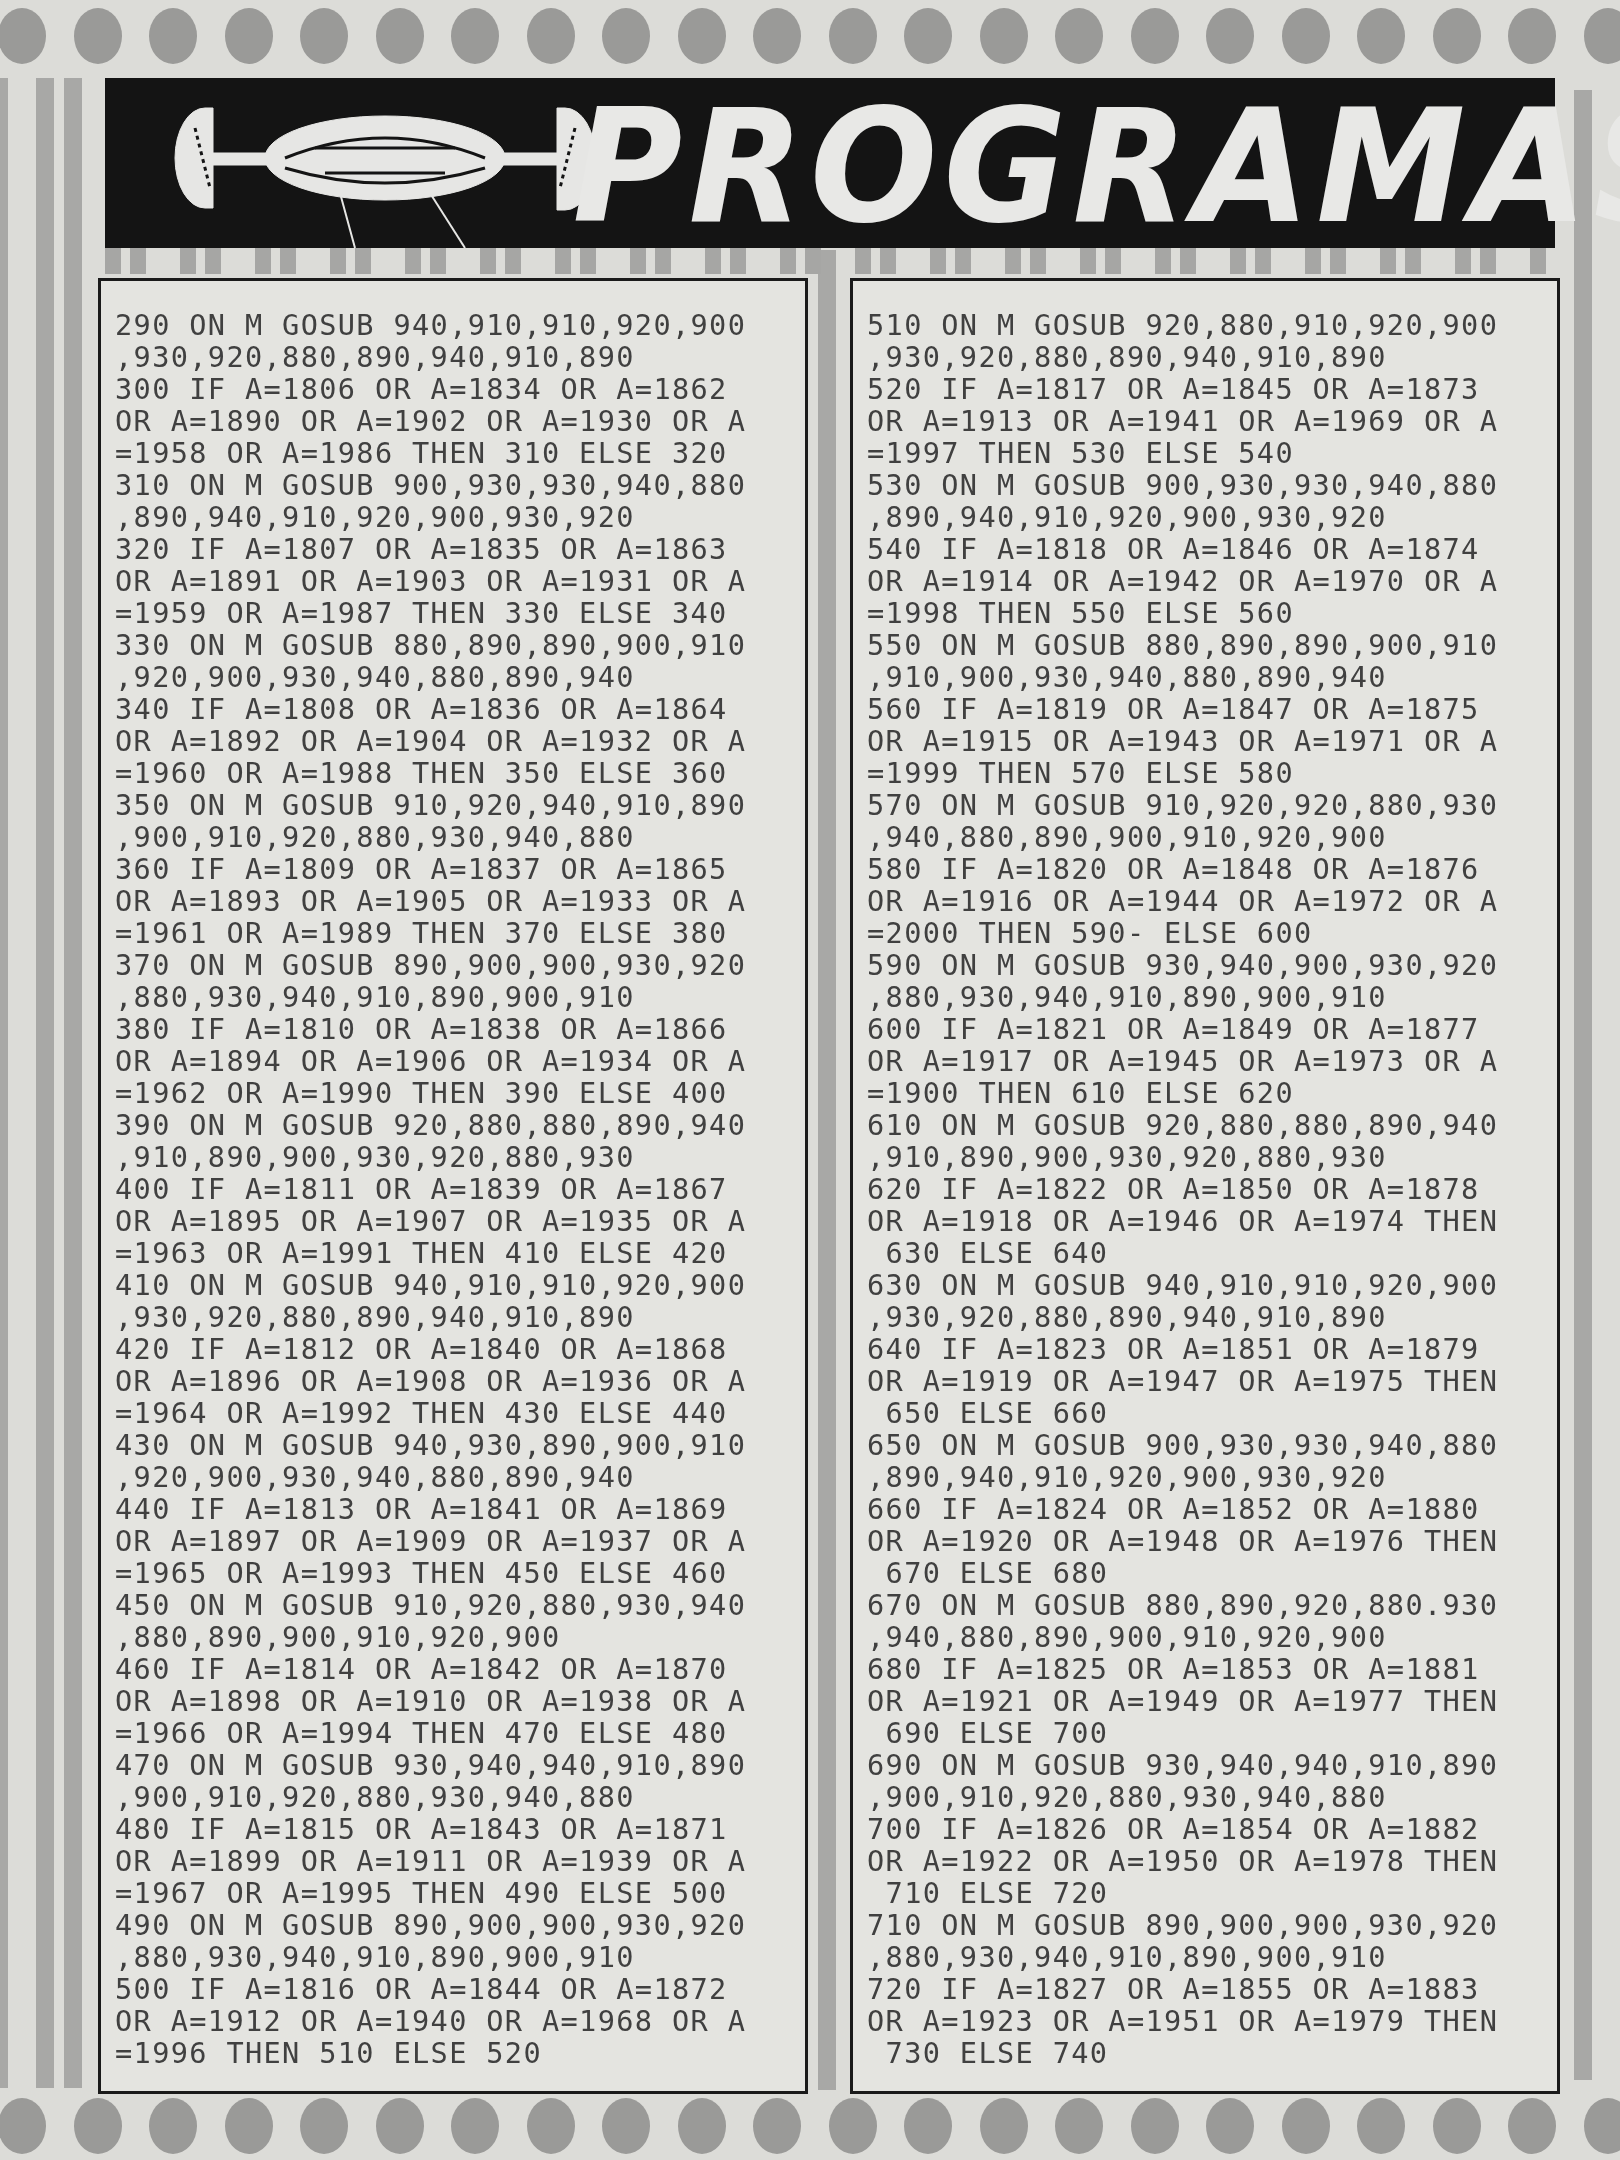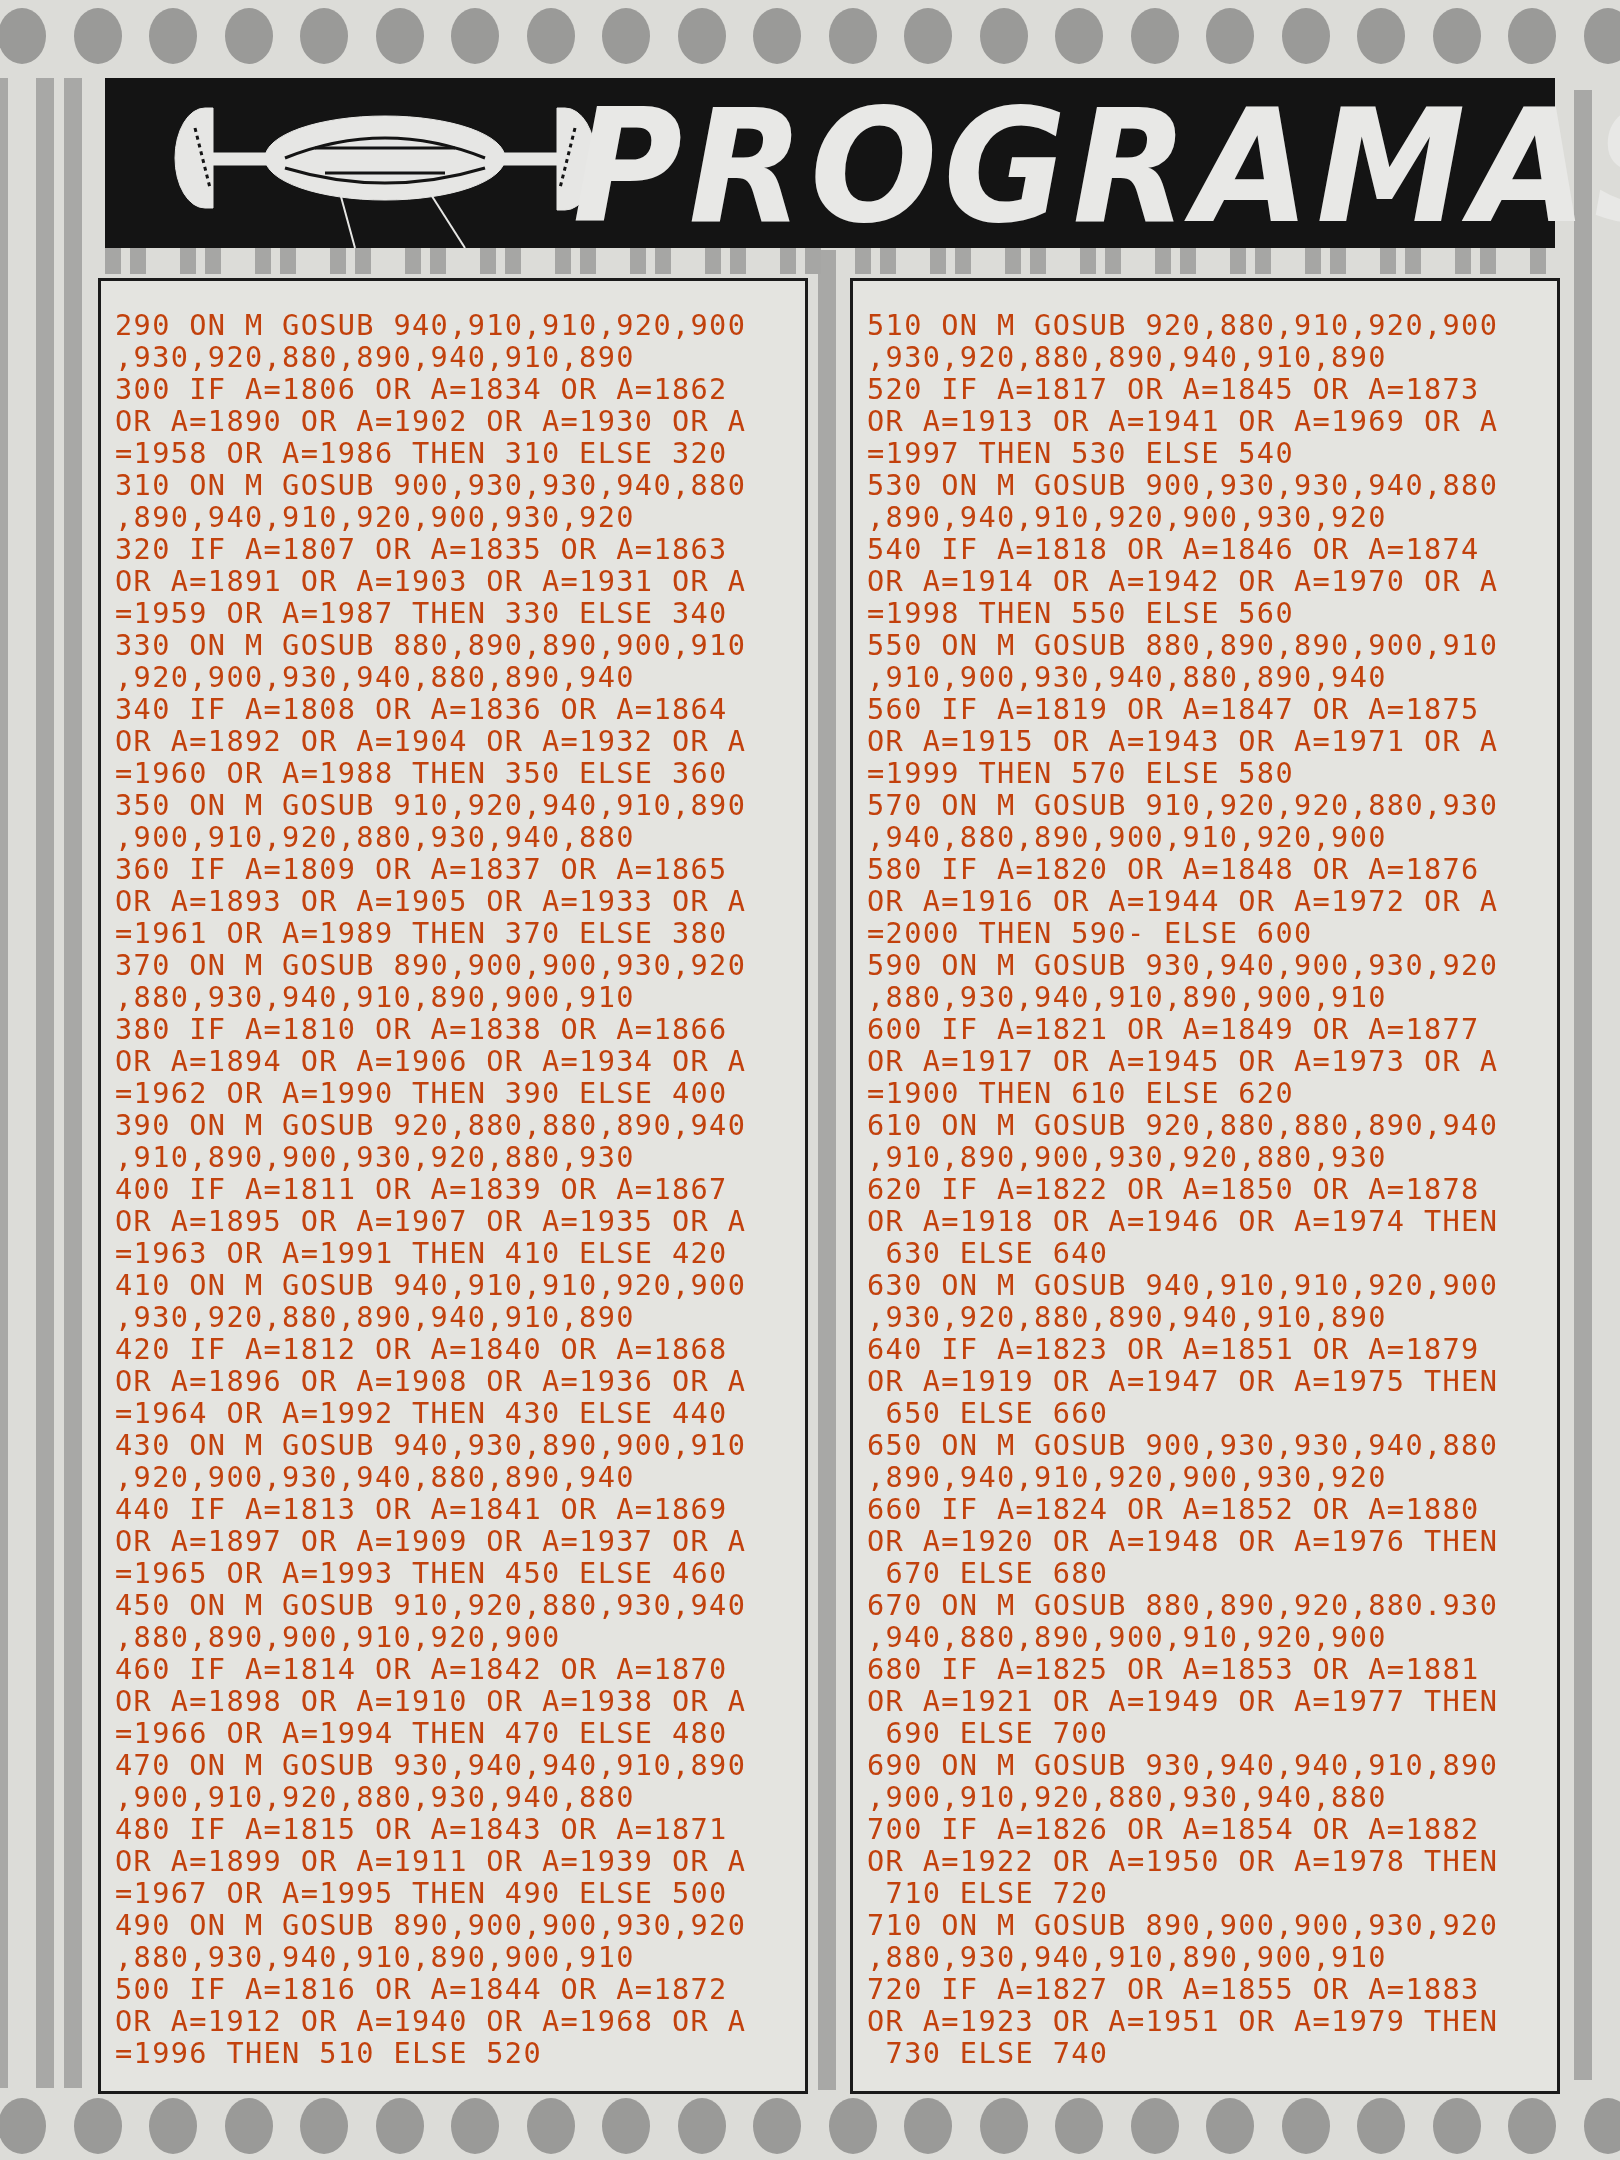--- a/index.html
+++ b/index.html
@@ -29,21 +29,21 @@
     transform: scaleY(1.05);
   }
   .col-box {
     position: absolute; top: 278px; background: #e4e4e0;
     border: 3px solid #1a1a1a;
   }
   .col-left { left: 98px; width: 704px; height: 1810px; }
   .col-right { left: 850px; width: 704px; height: 1810px; }
   .code {
     position: absolute; left: 14px; top: 28px; right: 8px;
-    font-size: 28.6px; line-height: 32px; color: #c2410c;
+    font-size: 28.6px; line-height: 32px; color: #404040;
     letter-spacing: 1.35px; white-space: pre;
     font-family: "DejaVu Sans Mono", monospace;
   }
   .code .line { display: block; height: 32px; }
 </style>
 </head>
 <body>
 
 <div class="dots-row" id="dots-top" style="top:8px;">
     <div class="dot" style="left: -2px;"></div>

